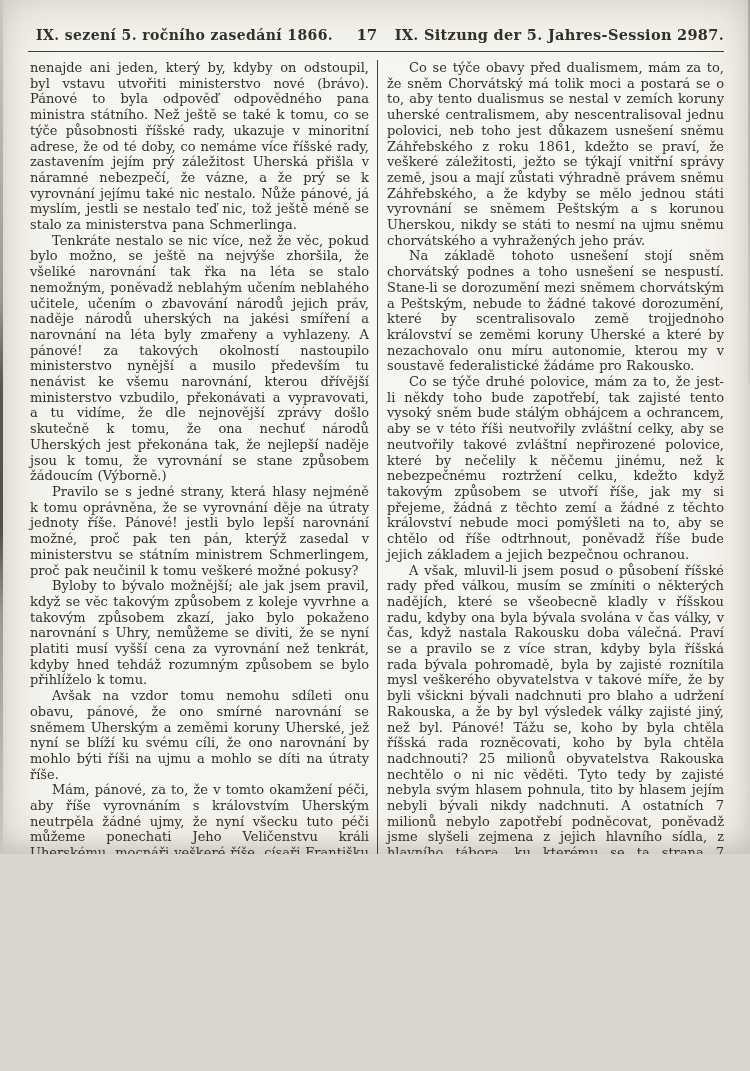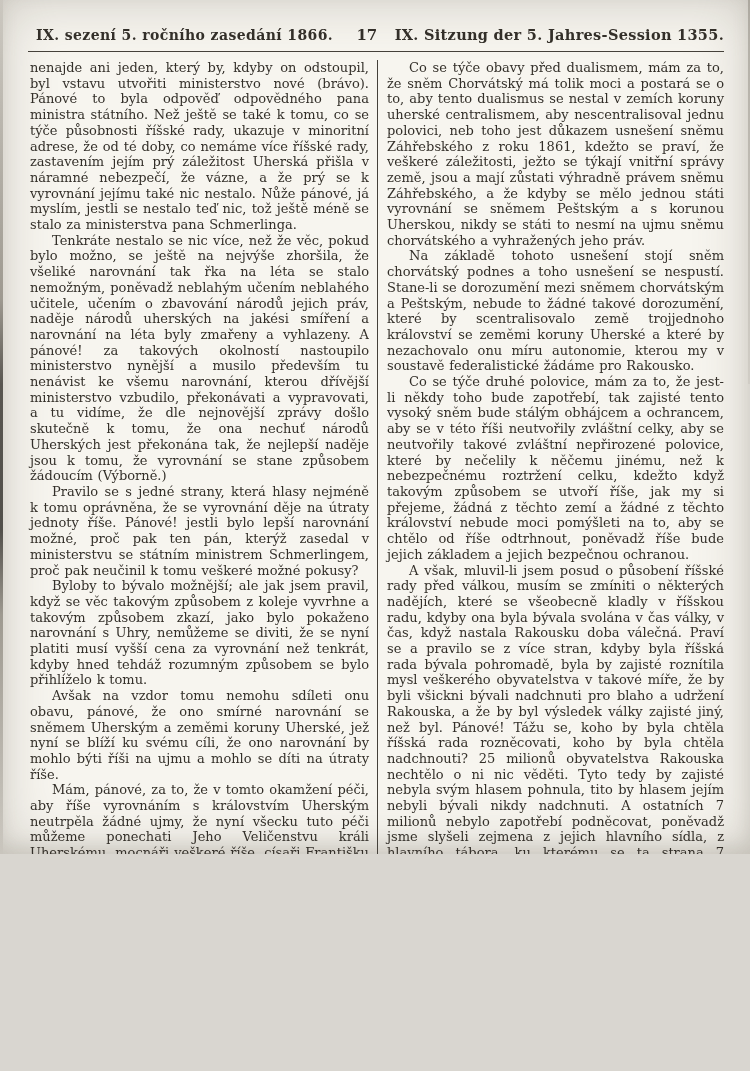--- a/index.html
+++ b/index.html
@@ -66,21 +66,21 @@
 </head>
 <body>
 
 <div class="page">
   <div class="scan-edge-left"></div>
   <div class="scan-edge-right"></div>
 
   <header class="header">
     <span class="h-left">IX. sezení 5. ročního zasedání 1866.</span>
     <span class="h-num">17</span>
-    <span class="h-right fraktur">IX. Sitzung der 5. Jahres-Session 1355.</span>
+    <span class="h-right fraktur">IX. Sitzung der 5. Jahres-Session 2987.</span>
   </header>
 
   <hr class="header-rule">
 
   <main class="columns">
     <section class="col col-left">
         <p class="para">nenajde ani jeden, který by, kdyby on odstoupil, byl vstavu utvořiti ministerstvo nové (brávo). Pánové to byla odpověď odpovědného pana ministra státního. Než ještě se také k tomu, co se týče působnosti říšské rady, ukazuje v minoritní adrese, že od té doby, co nemáme více říšské rady, zastavením jejím prý záležitost Uherská přišla v náramné nebezpečí, že vázne, a že prý se k vyrovnání jejímu také nic nestalo. Nůže pánové, já myslím, jestli se nestalo teď nic, tož ještě méně se stalo za ministerstva pana Schmerlinga.</p>
         <p class="para indent">Tenkráte nestalo se nic více, než že věc, pokud bylo možno, se ještě na nejvýše zhoršila, že všeliké narovnání tak řka na léta se stalo nemožným, poněvadž neblahým učením neblahého učitele, učením o zbavování národů jejich práv, naděje národů uherských na jakési smíření a narovnání na léta byly zmařeny a vyhlazeny. A pánové! za takových okolností nastoupilo ministerstvo nynější a musilo především tu nenávist ke všemu narovnání, kterou dřívější ministerstvo vzbudilo, překonávati a vypravovati, a tu vidíme, že dle nejnovější zprávy došlo skutečně k tomu, že ona nechuť národů Uherských jest překonána tak, že nejlepší naděje jsou k tomu, že vyrovnání se stane způsobem žádoucím (Výborně.)</p>
         <p class="para indent">Pravilo se s jedné strany, která hlasy nejméně k tomu oprávněna, že se vyrovnání děje na útraty jednoty říše. Pánové! jestli bylo lepší narovnání možné, proč pak ten pán, kterýž zasedal v ministerstvu se státním ministrem Schmerlingem, proč pak neučinil k tomu veškeré možné pokusy?</p>
         <p class="para indent">Byloby to bývalo možnější; ale jak jsem pravil, když se věc takovým způsobem z koleje vyvrhne a takovým způsobem zkazí, jako bylo pokaženo narovnání s Uhry, nemůžeme se diviti, že se nyní platiti musí vyšší cena za vyrovnání než tenkrát, kdyby hned tehdáž rozumným způsobem se bylo přihlíželo k tomu.</p>

